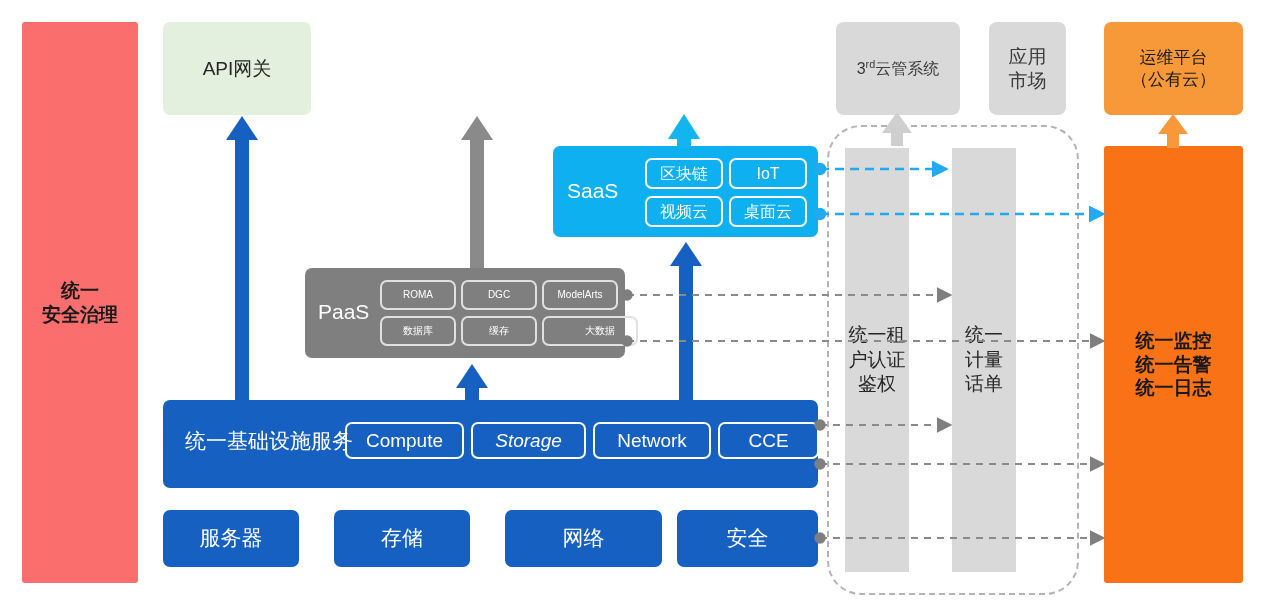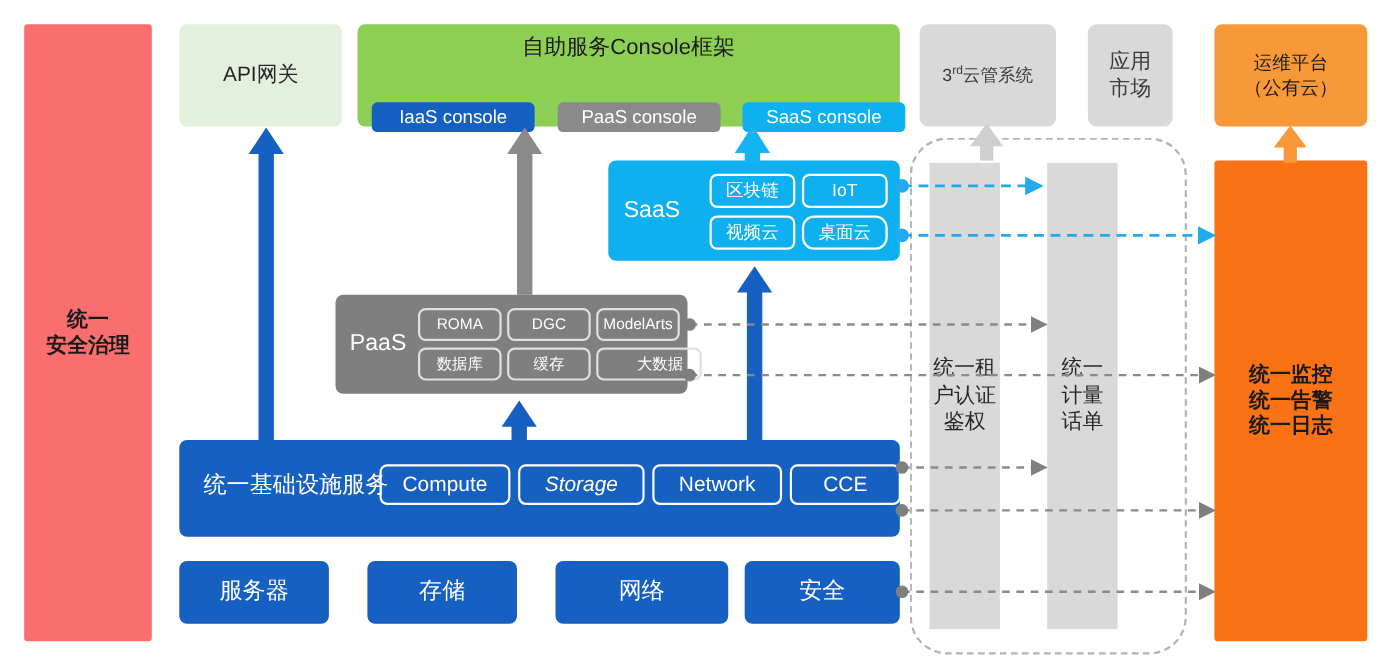--- a/index.html
+++ b/index.html
@@ -71,29 +71,29 @@
   .saas-label{position:absolute;left:14px;top:32px;color:#ffffff;font-size:21px;}
   .mini{
     position:absolute;border:2px solid #ffffff;border-radius:7px;
     display:flex;align-items:center;justify-content:center;
     color:#ffffff;font-size:16px;background:transparent;
   }
   .saas-block .mini{height:27px;}
   .m-blockchain{left:92px;top:12px;width:74px;}
   .m-iot{left:176px;top:12px;width:74px;}
   .m-video{left:92px;top:50px;width:74px;}
-  .m-desktop{left:176px;top:50px;width:74px;border-radius:11px;}
+  .m-desktop{left:176px;top:50px;width:74px;}
 
   
   .paas-block{
     left:305px;top:268px;width:320px;height:90px;
     background:#7f7f7f;border-radius:7px;display:block;
   }
   .paas-label{position:absolute;left:13px;top:31px;color:#ffffff;font-size:21px;}
-  .paas-block .mini{height:26px;width:72px;border-color:#e0e0e0;font-size:14px;text-align:center;}
+  .paas-block .mini{height:26px;width:72px;border-color:#e0e0e0;font-size:10px;text-align:center;}
   .p-roma{left:75px;top:12px;}
   .p-dgc{left:156px;top:12px;}
   .p-modelarts{left:237px;top:12px;font-size:13px;}
   .p-db{left:75px;top:48px;}
   .p-cache{left:156px;top:48px;}
   .p-bigdata{left:237px;top:48px;padding-left:20px;}
 
   
   .infra-bar{
     left:163px;top:400px;width:655px;height:88px;
@@ -142,26 +142,20 @@
 
   <div class="box pillar-security">
     <span class="lbl">统一
 安全治理</span>
   </div>
 
   <div class="box api-gw">
     <span class="lbl">API网关</span>
   </div>
 
-  <div class="box console-frame">
-    <div class="console-title">自助服务Console框架</div>
-    <div class="console-chip chip-iaas">IaaS console</div>
-    <div class="console-chip chip-paas">PaaS console</div>
-    <div class="console-chip chip-saas">SaaS console</div>
-  </div>
 
   <div class="box card-grey third-cloud">
     <span><span>3</span><sup>rd</sup><span>云管系统</span></span>
   </div>
 
   <div class="box card-grey app-market">
     <span class="lbl">应用
 市场</span>
   </div>
 

